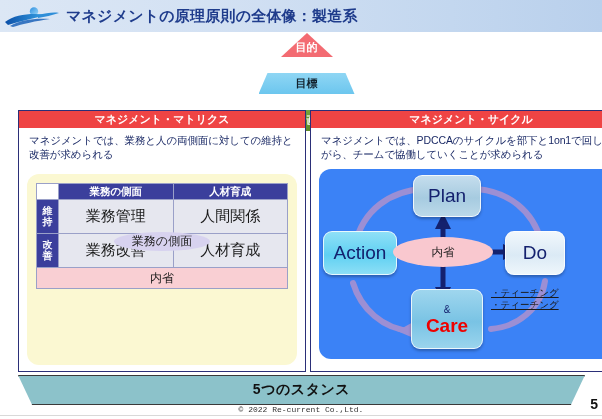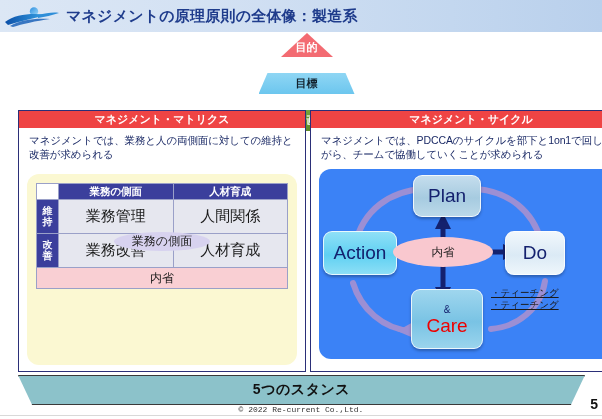--- a/index.html
+++ b/index.html
@@ -134,21 +134,21 @@
     left:4px;top:62px;width:72px;height:42px;
     background:linear-gradient(to bottom,#8fe0f7 0%,#5fd0f2 55%,#8ddff6 100%);
   }
   .node-check{
     left:92px;top:120px;width:70px;height:58px;
     background:linear-gradient(to bottom,#9fd6ee 0%,#79c3e4 55%,#9ad4ed 100%);
     justify-content:center;
   }
   .node-check .ck{font-size:19px;color:#14216e;line-height:1;}
   .node-check .amp{font-size:10px;color:#14216e;line-height:1.3;}
-  .node-check .care{font-size:19px;color:#ee0000;font-weight:normal;line-height:1;text-align:center;}
+  .node-check .care{font-size:19px;color:#ee0000;font-weight:bold;line-height:1;text-align:center;}
   .ellipse-naisei{
     position:absolute;left:74px;top:68px;width:100px;height:30px;
     border-radius:50%;background:#f9c8cf;
     font-size:11.5px;color:#1a1a1a;text-align:center;line-height:30px;
     z-index:3;
   }
   .tc-note{
     position:absolute;left:172px;top:118px;
     font-size:9.5px;color:#1a1a1a;line-height:1.25;z-index:4;
     white-space:nowrap;

